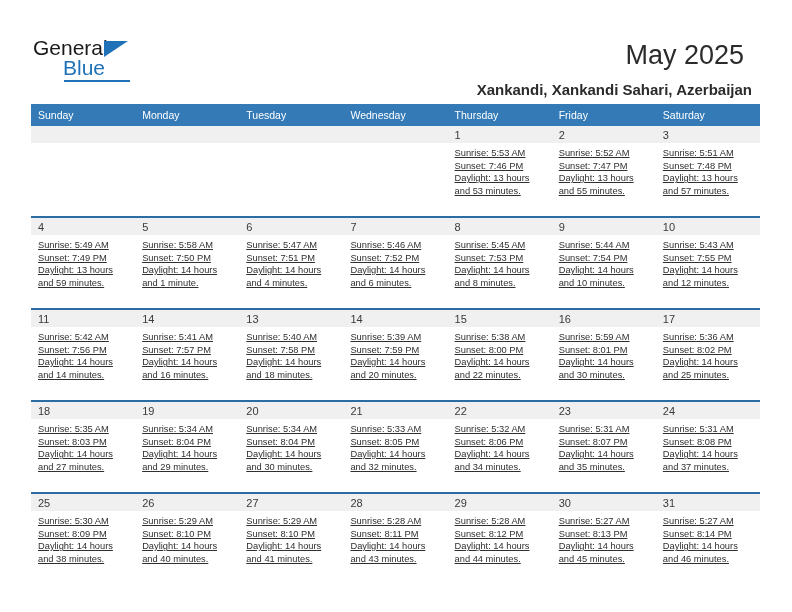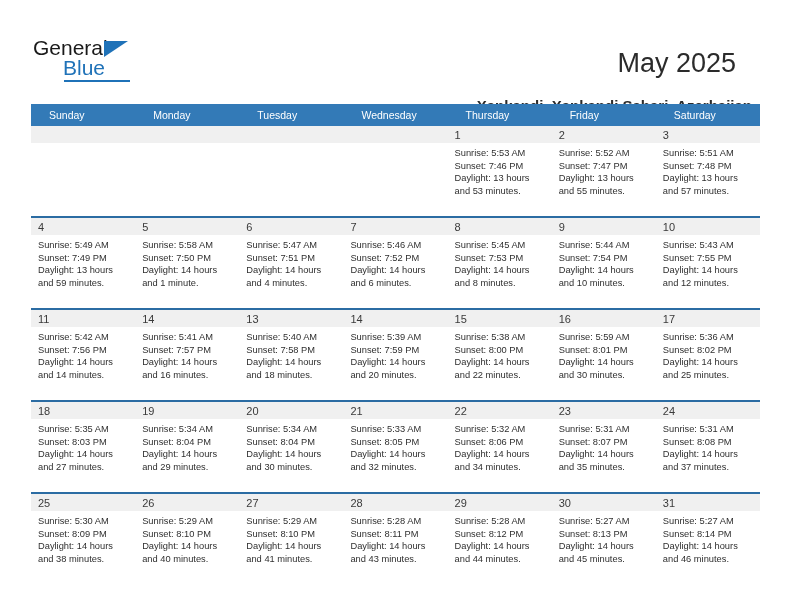--- a/index.html
+++ b/index.html
@@ -76,21 +76,21 @@
     position: absolute;
     right: 40px;
     top: 30px;
     text-align: right;
   }
   .cal-title {
     font-size: 27px;
     color: #2b2b2b;
     line-height: 34px;
     font-weight: normal;
-    margin: 16px;
+    margin: 8px;
   }
   .cal-subtitle {
     font-size: 15px;
     color: #2b2b2b;
     line-height: 20px;
     margin: 4px 0 0 0;
     font-weight: bold;
   }
 
   
@@ -103,21 +103,21 @@
     table-layout: fixed;
   }
   .calendar col { width: 104.14px; }
 
   .dow-row th {
     background: #337ab7;
     color: #ffffff;
     font-size: 10.5px;
     font-weight: normal;
     text-align: left;
-    padding: 5px 0 5px 18px;
+    padding: 5px 0 5px 7px;
     height: 17px;
     box-sizing: border-box;
     border: none;
   }
 
   .week-row td {
     vertical-align: top;
     padding: 0;
     border-top: 2px solid #2b6ca3;
     height: 90px;
@@ -138,20 +138,21 @@
     box-sizing: border-box;
     font-size: 11px;
     color: #3a3a3a;
     line-height: 16px;
   }
   .cell-body {
     padding: 4px 6px 0 7px;
     font-size: 9.3px;
     line-height: 12.6px;
     color: #2f2f2f;
+    text-decoration: underline;
   }
   .cell-body div { white-space: normal; }
 </style>
 </head>
 <body>
 
 <div class="page">
 
   <div class="top-header">
 

